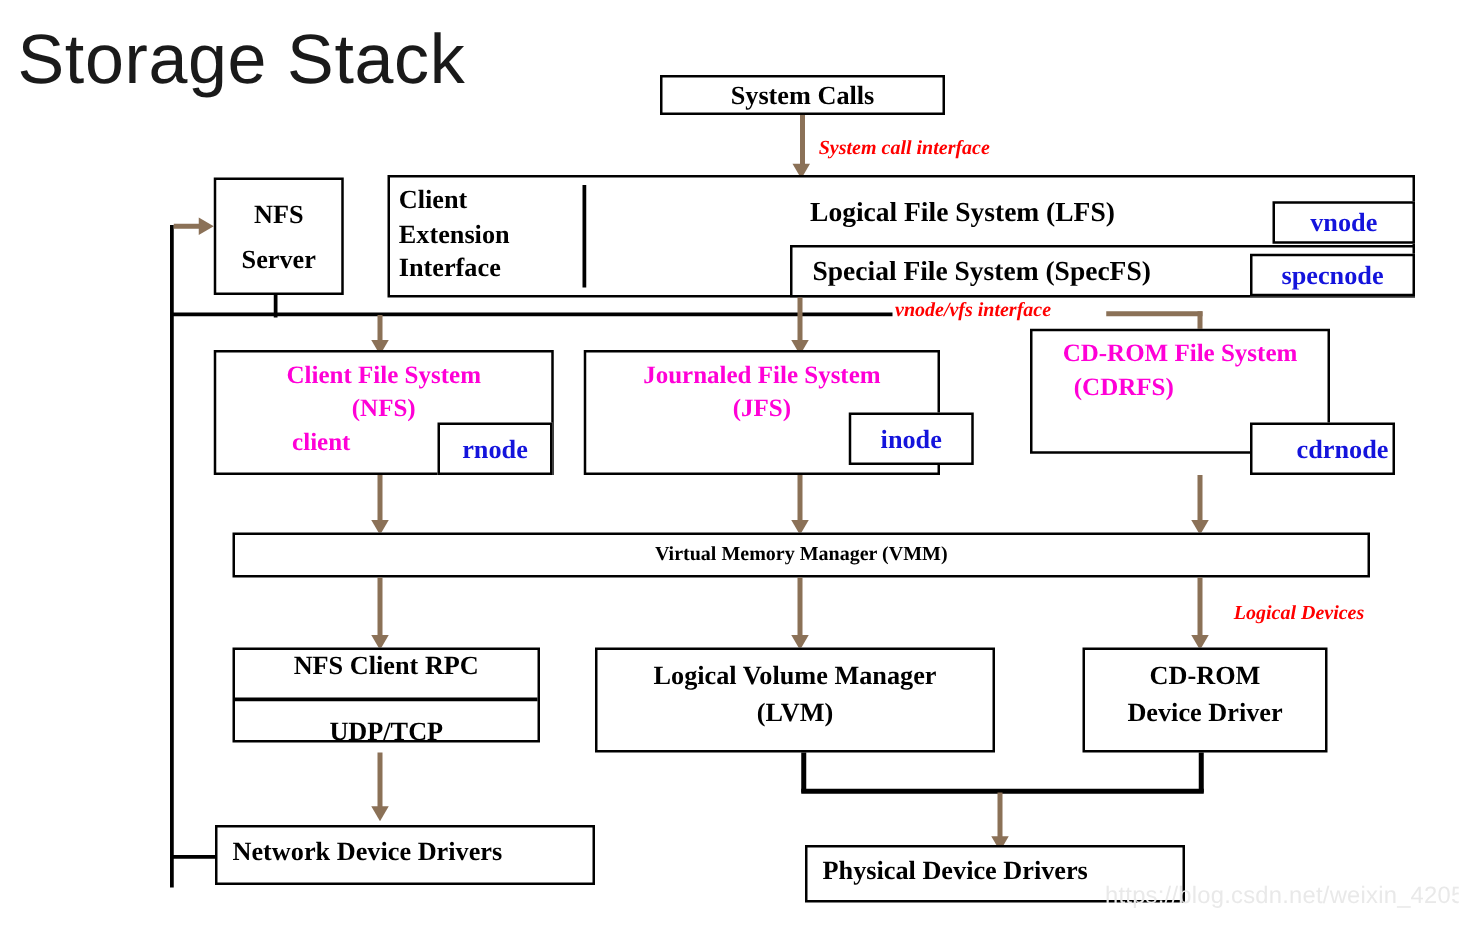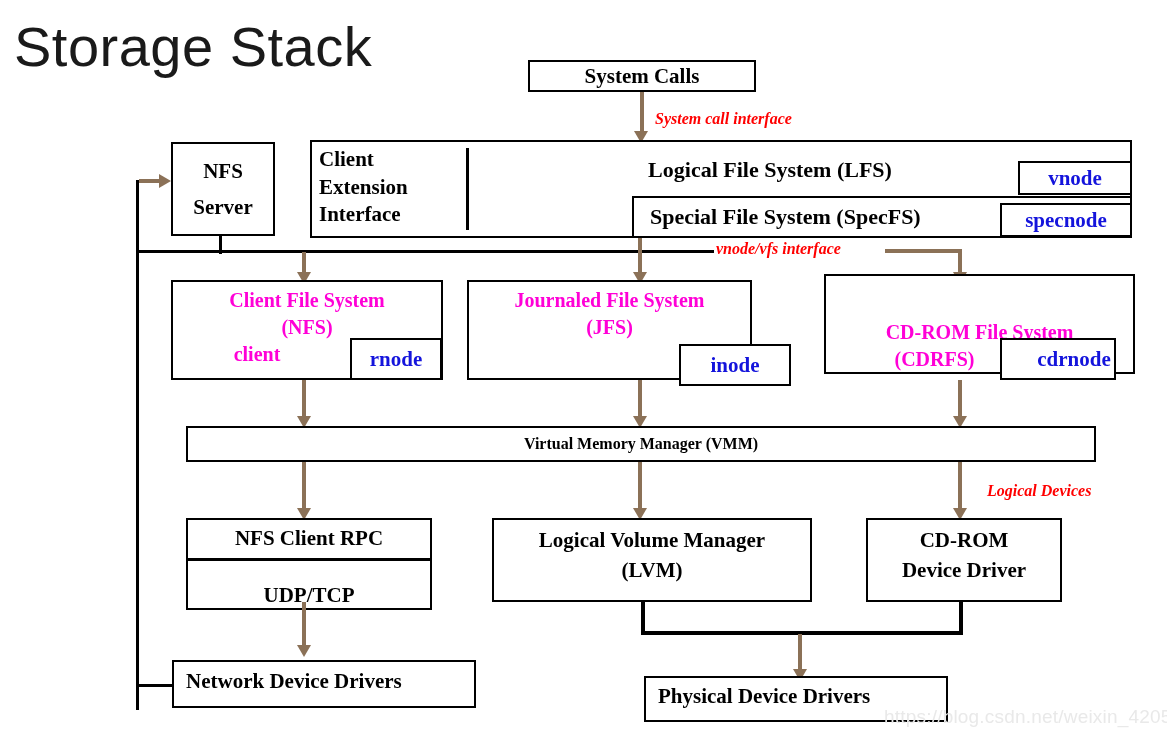--- a/index.html
+++ b/index.html
@@ -156,25 +156,25 @@
     <span class="txt c-magenta" style="font-size:20px; margin-top:2px; margin-right:100px;">client</span>
   </div>
   <div class="box" style="left:350px; top:338px; width:92px; height:42px; font-size:21px;">
     <span class="txt c-blue">rnode</span>
   </div>
 
   <div class="box" style="left:467px; top:280px; width:285px; height:100px; justify-content:flex-start; padding-top:6px;text-align:center;">
     <span class="txt c-magenta" style="font-size:20px;">Journaled File System</span>
     <span class="txt c-magenta" style="font-size:20px; margin-top:2px;">(JFS)</span>
   </div>
-  <div class="box" style="left:679px; top:344px; width:112px; height:42px; font-size:21px;">
+  <div class="box" style="left:679px; top:330px; width:100px; height:42px; font-size:21px;">
     <span class="txt c-blue">inode</span>
   </div>
 
-  <div class="box" style="left:824px; top:274px; width:311px; height:100px; justify-content:flex-end; padding-top:6px;">
+  <div class="box" style="left:824px; top:263px; width:240px; height:100px; justify-content:flex-start; padding-top:6px;">
     <span class="txt c-magenta" style="font-size:20px;">CD-ROM File System</span>
     <span class="txt c-magenta" style="font-size:20px; margin-top:2px; margin-right:90px;">(CDRFS)</span>
   </div>
   <div class="box" style="left:1000px; top:338px; width:116px; height:42px; font-size:21px;padding-left:32px;">
     <span class="txt c-blue">cdrnode</span>
   </div>
 
   <div class="line v-brown" style="left:302px; top:380px; height:40px;"></div>
   <div class="arrowhead-down" style="left:297px; top:416px;"></div>
 
@@ -192,27 +192,27 @@
   <div class="arrowhead-down" style="left:297px; top:508px;"></div>
 
   <div class="line v-brown" style="left:638px; top:462px; height:50px;"></div>
   <div class="arrowhead-down" style="left:633px; top:508px;"></div>
 
   <div class="line v-brown" style="left:958px; top:462px; height:50px;"></div>
   <div class="arrowhead-down" style="left:953px; top:508px;"></div>
 
   <div class="anno" style="left:987px; top:482px; font-size:16px;">Logical Devices</div>
 
-  <div class="box" style="left:186px; top:518px; width:246px; height:92px; justify-content:space-between;gap:12px;">
+  <div class="box" style="left:186px; top:518px; width:246px; height:76px; justify-content:center;gap:12px;">
     <span class="txt c-black" style="font-size:21px; margin-top:5px;">NFS Client RPC</span>
     <span class="txt c-black" style="font-size:21px; margin-top:14px;">UDP/TCP</span>
   </div>
   <div class="divider-h" style="left:188px; top:558px; width:242px;"></div>
 
-  <div class="box" style="left:492px; top:518px; width:320px; height:84px; justify-content:flex-start; padding-top:7px;">
+  <div class="box" style="left:476px; top:518px; width:320px; height:84px; justify-content:flex-start; padding-top:7px;">
     <span class="txt c-black" style="font-size:21px;">Logical Volume Manager</span>
     <span class="txt c-black" style="font-size:21px; margin-top:4px;">(LVM)</span>
   </div>
 
   <div class="box" style="left:866px; top:518px; width:196px; height:84px; justify-content:flex-start; padding-top:7px;">
     <span class="txt c-black" style="font-size:21px;">CD-ROM</span>
     <span class="txt c-black" style="font-size:21px; margin-top:4px;">Device Driver</span>
   </div>
 
   <div class="line v-brown" style="left:302px; top:602px; height:46px;"></div>

